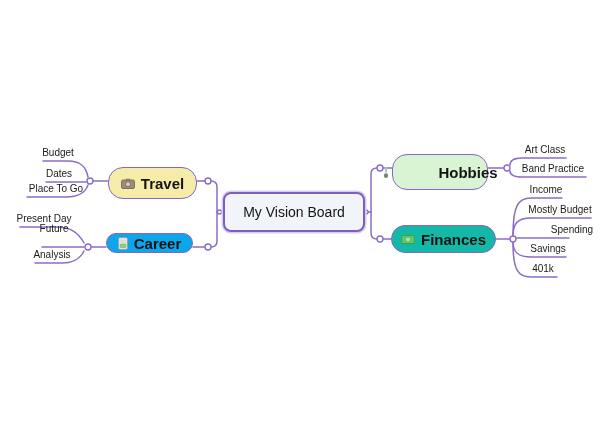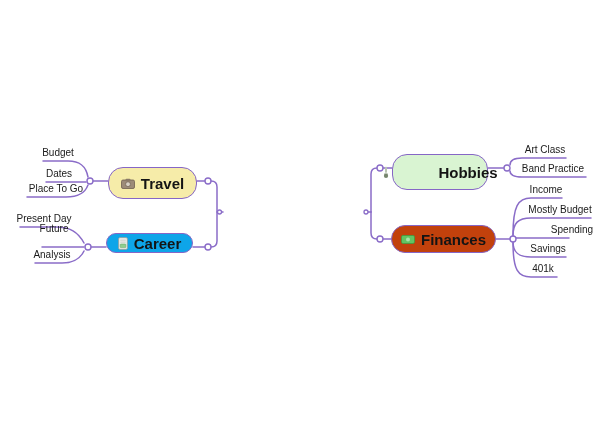--- a/index.html
+++ b/index.html
@@ -72,20 +72,23 @@
     <circle class="junction" cx="208" cy="181" r="3"></circle>
     <circle class="junction" cx="208" cy="247" r="3"></circle>
     <circle class="junction" cx="380" cy="168" r="3"></circle>
     <circle class="junction" cx="380" cy="239" r="3"></circle>
     <circle class="junction" cx="507" cy="168" r="3"></circle>
     <circle class="junction" cx="513" cy="239" r="3"></circle>
     <circle class="edgedot" cx="219.5" cy="212" r="2"></circle>
     <circle class="edgedot" cx="366" cy="212" r="2"></circle>
   </svg>
 
+  <div class="root" style="left: 223px; top: 192px; width: 142px; height: 40px; background-color: rgb(241, 244, 249);">
+    <span>My Vision Board</span>
+  </div>
 
   <div class="pill" style="left: 108px; top: 167px; width: 89px; height: 32px; background-color: rgb(246, 236, 169);">
     <span class="ticon">
       <svg width="14" height="11" viewBox="0 0 14 11">
         <rect x="0.5" y="2" width="13" height="8.5" rx="1.5" fill="#9c8b78" stroke="#6e6052" stroke-width="0.8"></rect>
         <rect x="4.5" y="0.8" width="5" height="2.4" rx="1" fill="#8a7a68"></rect>
         <circle cx="7" cy="6.2" r="2.4" fill="#d8d1c5" stroke="#6e6052" stroke-width="0.7"></circle>
       </svg>
     </span>
     <span>Travel</span>
@@ -106,21 +109,21 @@
   <div class="pill" style="left: 392px; top: 154px; width: 96px; height: 36px; background-color: rgb(217, 244, 210); gap: 48px;">
     <span class="ticon">
       <svg width="8" height="13" viewBox="0 0 8 13">
         <rect x="3" y="0.8" width="2" height="6" rx="0.9" fill="#b9c4b2"></rect>
         <path d="M2.4,7.6 h3.2 l0.5,2.4 a2 2 0 0 1 -4.2,0 z" fill="#76866d"></path>
       </svg>
     </span>
     <span>Hobbies</span>
   </div>
 
-  <div class="pill" style="left: 391px; top: 225px; width: 105px; height: 28px; background-color: #c2410c;">
+  <div class="pill" style="left: 391px; top: 225px; width: 105px; height: 28px; background-color: #14b8a6;">
     <span class="ticon">
       <svg width="14" height="9" viewBox="0 0 14 9">
         <rect x="0.5" y="0.5" width="13" height="8" rx="1.4" fill="#62c462" stroke="#3f9c3f" stroke-width="0.8"></rect>
         <circle cx="7" cy="4.5" r="2" fill="#a9e2a9"></circle>
       </svg>
     </span>
     <span>Finances</span>
   </div>
 
   <div class="sub" style="left:58px;top:147px;">Budget</div>

